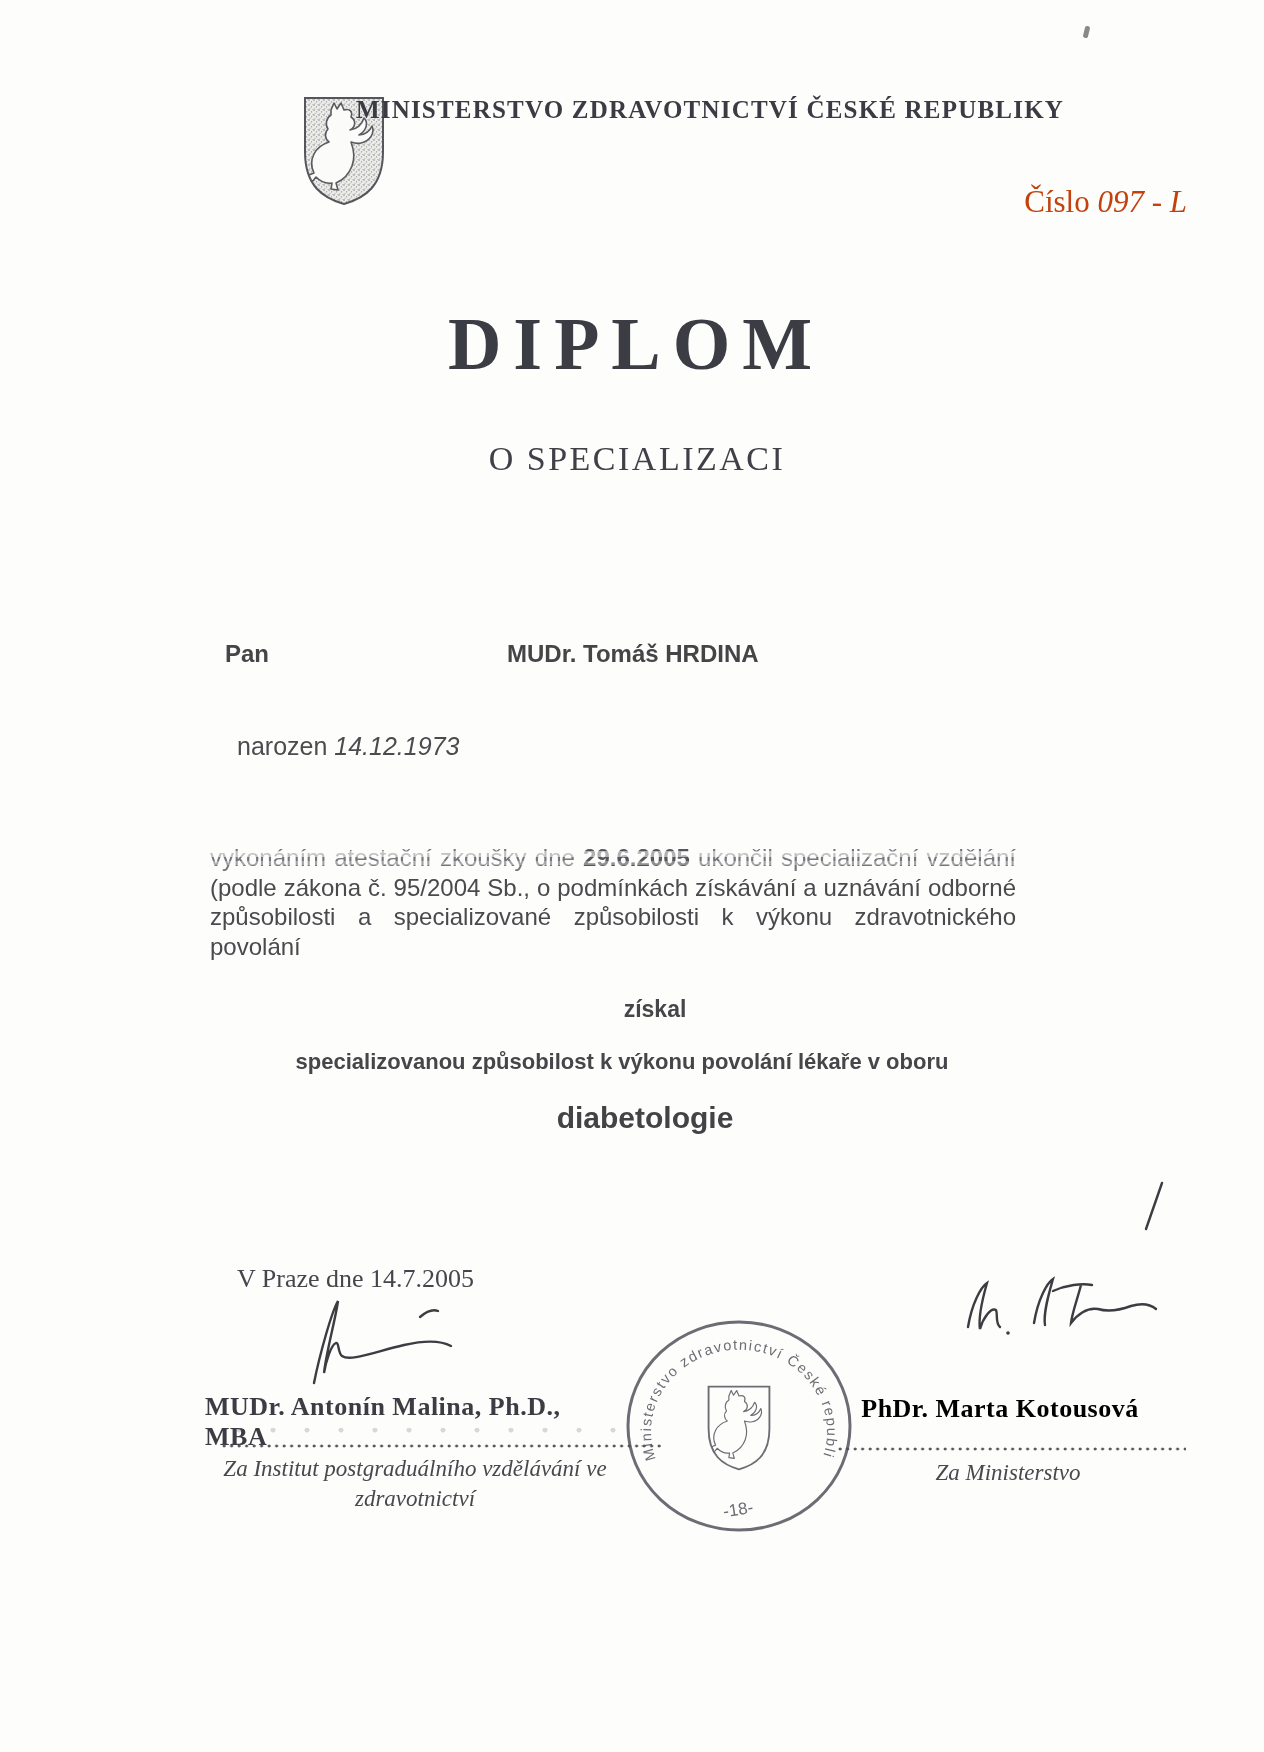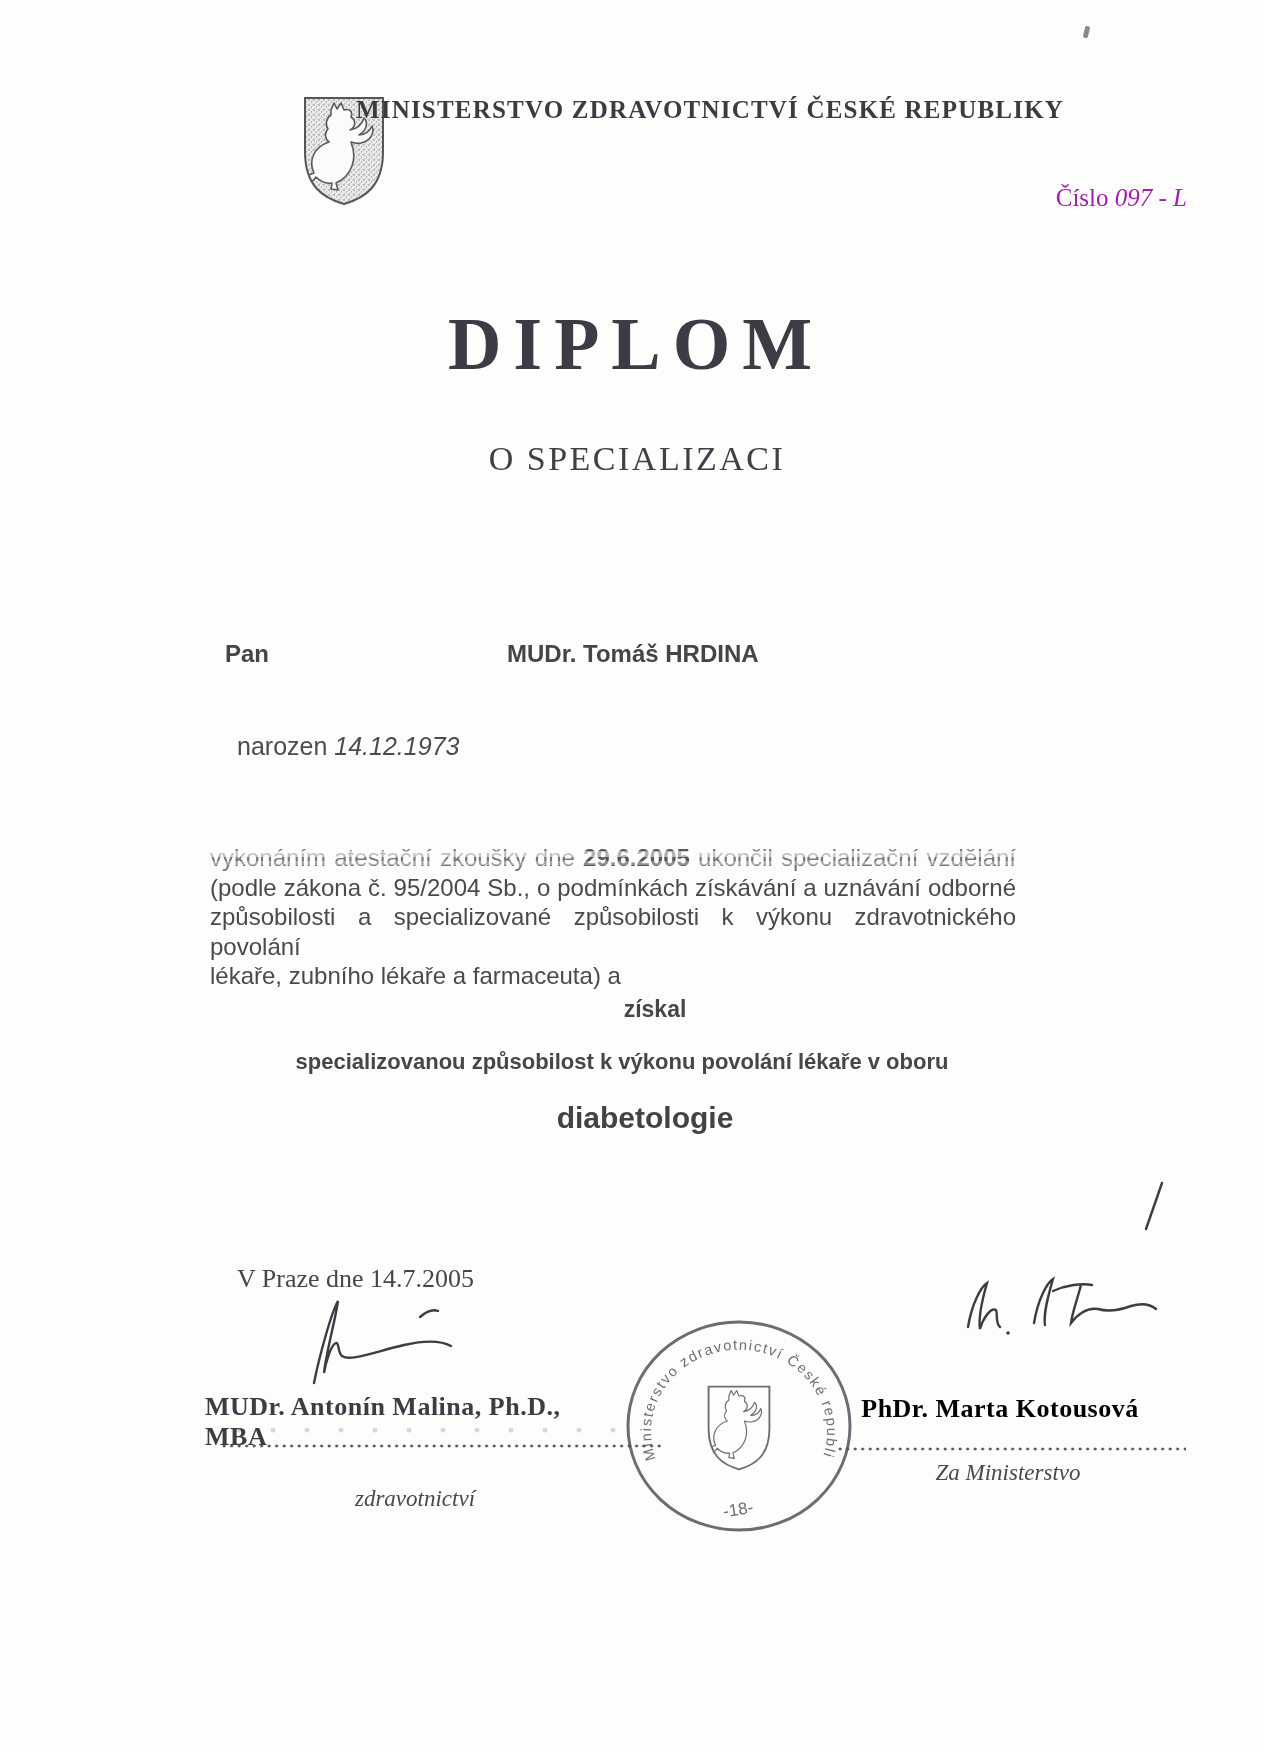--- a/index.html
+++ b/index.html
@@ -16,21 +16,21 @@
   
   .ministry{
     left:330px;top:96px;width:760px;
     text-align:center;
     font-family:"Liberation Serif", serif;
     font-weight:700;font-size:25px;letter-spacing:1.2px;
     color:#3b3b44;
   }
   .cislo{
     left:850px;top:184px;width:337px;
-    text-align:right;font-size:25px;color:#a21caf;
+    text-align:right;font-size:31px;color:#c2410c;
   }
   .cislo .num{font-style:italic;}
   
   .center-line{left:0;width:1264px;text-align:center;}
   .title-diplom{
     top:302px;
     font-size:74px;font-weight:700;letter-spacing:12px;
     color:#3c3c44;
     transform:translateX(4px);
   }
@@ -168,38 +168,38 @@
   </div>
 
   <div class="abs para">
     <div class="para-line faded">
       <span>vykonáním atestační zkoušky dne</span>
       <b>29.6.2005</b>
       <span>ukončil specializační vzdělání</span>
     </div>
     <div class="para-line">(podle zákona č. 95/2004 Sb., o podmínkách získávání a uznávání odborné</div>
     <div class="para-line">způsobilosti a specializované způsobilosti k výkonu zdravotnického povolání</div>
-    <div class="para-line last">lékaře, zubního lékaře a farmaceuta) a</div>
   </div>
   <div class="abs fade-stripe1"></div>
   <div class="abs fade-stripe2"></div>
 
   <div class="abs center-line gained">získal</div>
   <div class="abs center-line spec-line">specializovanou způsobilost k výkonu povolání lékaře v oboru</div>
   <div class="abs center-line field">diabetologie</div>
 
   <div class="abs place-date">V Praze dne 14.7.2005</div>
 
   <svg class="abs" style="left:270px;top:1295px;" width="210" height="100" viewBox="0 0 210 100">
     <path d="M44,88 C50,58 62,16 68,6 C66,22 56,58 54,78 C56,66 61,50 66,48 C69,47 68,58 72,61 C80,67 104,57 134,50 C156,45 172,46 181,51" fill="none" stroke="#3c3c42" stroke-width="2.4" stroke-linecap="round"></path>
     <path d="M150,22 C157,16 163,14 168,16" fill="none" stroke="#3c3c42" stroke-width="2.4" stroke-linecap="round"></path>
   </svg>
   <div class="abs sig-name-left">MUDr. Antonín Malina, Ph.D., MBA</div>
   <div class="abs smudge"></div>
   <div class="abs dotline dot-left"></div>
+  <div class="abs role-left1">Za Institut postgraduálního vzdělávání ve</div>
   <div class="abs role-left2">zdravotnictví</div>
 
   <svg class="abs" style="left:950px;top:1175px;" width="230" height="195" viewBox="0 0 230 195">
     <path d="M212,8 L196,54" fill="none" stroke="#3c3c42" stroke-width="2.4" stroke-linecap="round"></path>
     <path d="M18,152 C22,128 31,112 37,108 C33,122 28,142 30,154 C33,143 41,132 46,135 C48,139 45,148 50,152" fill="none" stroke="#3c3c42" stroke-width="2.4" stroke-linecap="round"></path>
     <circle cx="58" cy="158" r="1.8" fill="#3c3c42"></circle>
     <path d="M84,148 C88,124 97,108 103,104 C99,118 93,138 95,150" fill="none" stroke="#3c3c42" stroke-width="2.4" stroke-linecap="round"></path>
     <path d="M103,116 C116,110 132,108 142,110 M131,110 C128,122 122,138 121,148 C127,140 137,132 148,134 C158,137 170,135 181,131 C191,128 200,129 206,134" fill="none" stroke="#3c3c42" stroke-width="2.4" stroke-linecap="round"></path>
   </svg>
   <div class="abs sig-name-right">PhDr. Marta Kotousová</div>

